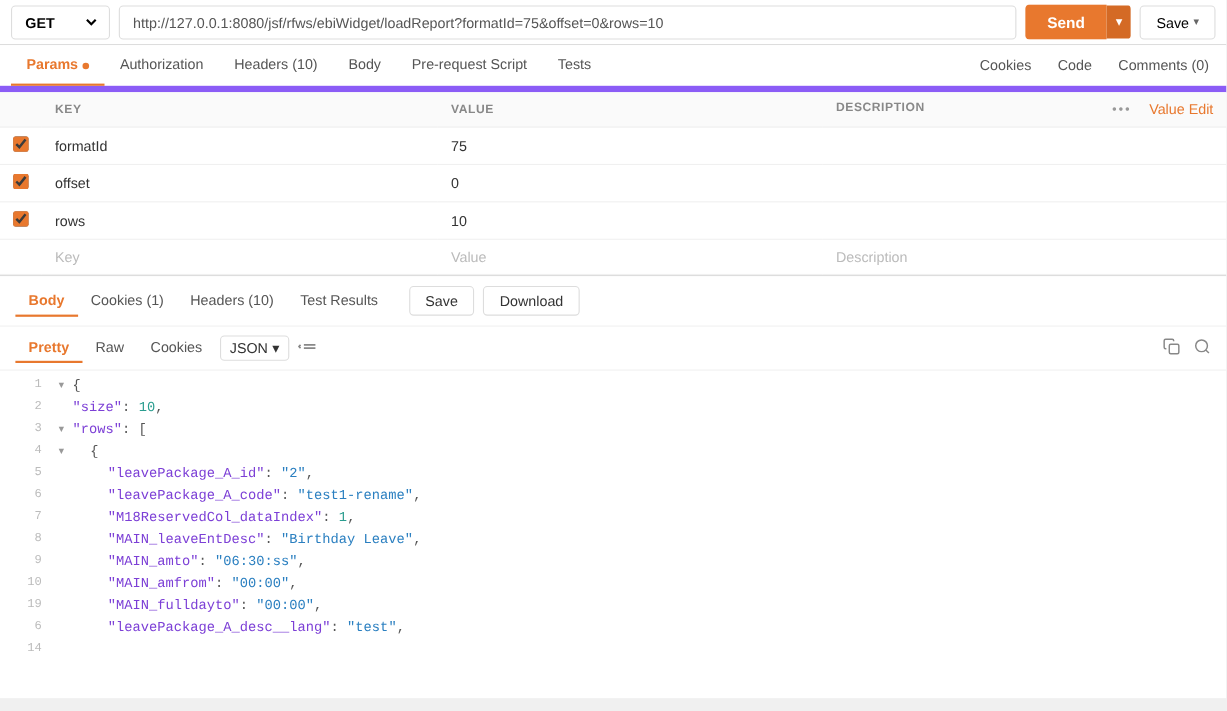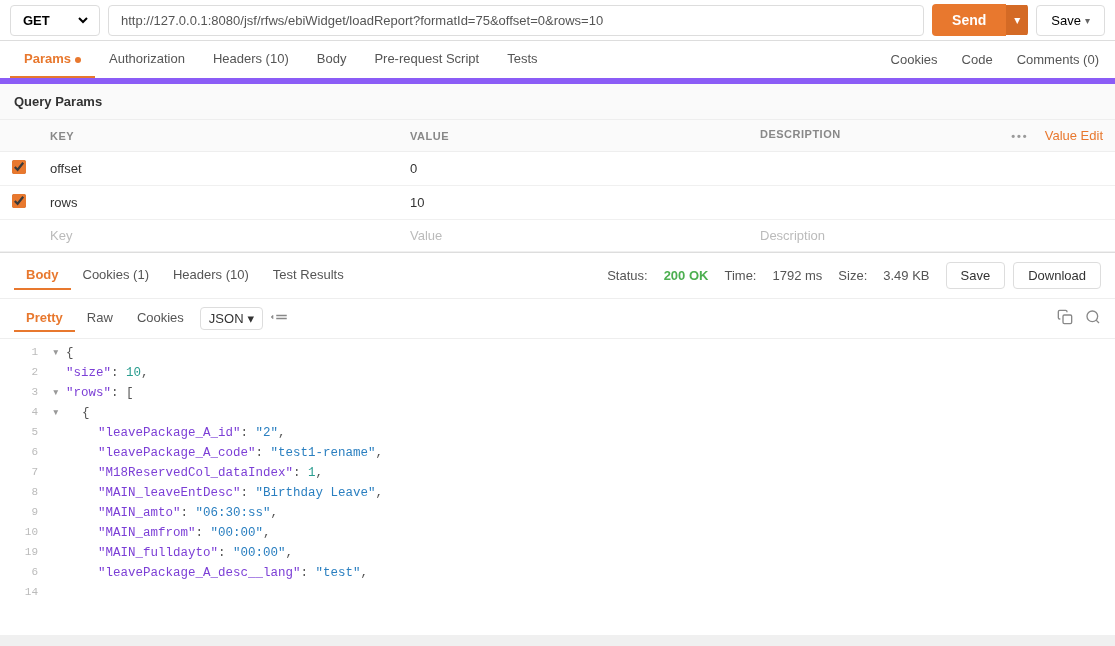--- a/index.html
+++ b/index.html
@@ -336,37 +336,42 @@
       <span>Tests</span>
     </div>
     <div class="right-tabs">
       <div class="right-tab">Cookies</div>
       <div class="right-tab">Code</div>
       <div class="right-tab">Comments (0)</div>
     </div>
   </div>
 
   <div class="params-section">
-    <div class="section-header">Query Params</div>
     <table class="params-table">
       <thead>
         <tr>
           <th class="check-col"></th>
           <th class="key-col">KEY</th>
           <th class="val-col">VALUE</th>
           <th class="desc-col">
             <span>DESCRIPTION</span>
             <span style="float:right; display:flex; gap:16px; align-items:center;">
               <span class="more-options">•••</span>
               <button class="bulk-edit-btn">Value Edit</button>
             </span>
           </th>
         </tr>
       </thead>
       <tbody>
+        <tr>
+          <td><input type="checkbox" class="checkbox" checked="" style=""></td>
+          <td>formatId</td>
+          <td>75</td>
+          <td></td>
+        </tr>
         <tr>
           <td><input type="checkbox" class="checkbox" checked="" style=""></td>
           <td>offset</td>
           <td>0</td>
           <td></td>
         </tr>
         <tr>
           <td><input type="checkbox" class="checkbox" checked="" style=""></td>
           <td>rows</td>
           <td>10</td>
@@ -383,28 +388,20 @@
   </div>
 
   <div class="response-section">
 
     <div class="response-bar">
       <div class="resp-tabs">
         <div class="resp-tab active">Body</div>
         <div class="resp-tab">Cookies (1)</div>
         <div class="resp-tab">Headers (10)</div>
         <div class="resp-tab">Test Results</div>
-      </div>
-      <div class="resp-status">
-        <span>Status:</span>
-        <span class="status-ok">200 OK</span>
-        <span>Time:</span>
-        <span>1792 ms</span>
-        <span>Size:</span>
-        <span>3.49 KB</span>
       </div>
       <div class="resp-actions">
         <button class="resp-save-btn">Save</button>
         <button class="resp-download-btn">Download</button>
       </div>
     </div>
 
     <div class="code-bar">
       <div class="code-tab active">Pretty</div>
       <div class="code-tab">Raw</div>

